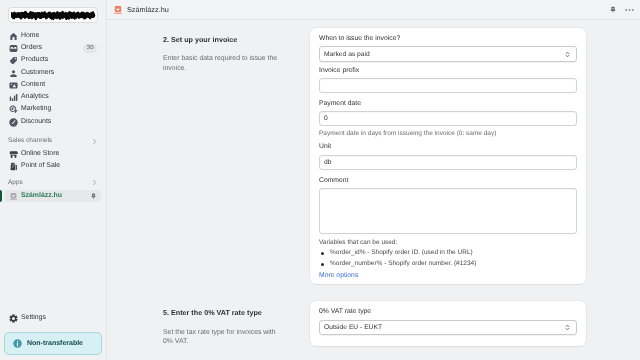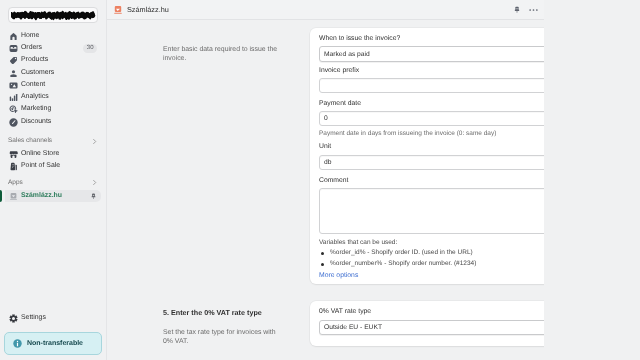--- a/index.html
+++ b/index.html
@@ -1,19 +1,19 @@
 <!DOCTYPE html>
 <html><head>
 <meta charset="utf-8">
 <style>
 *{box-sizing:border-box;margin:0;padding:0}
 html,body{width:640px;height:360px;overflow:hidden}
 body{font-family:"Liberation Sans",sans-serif;background:#f0f1f2;color:#303030;
  -webkit-font-smoothing:antialiased;text-rendering:geometricPrecision}
-.app{display:flex;width:544px;height:360px;position:relative}
+.app{display:flex;width:640px;height:360px;position:relative}
 svg{display:block}
 
 
 .sidebar{width:106px;height:360px;background:#f0f1f2;display:flex;flex-direction:column;flex:0 0 106px;position:relative}
 .store-pill{margin:7px 8px 0 8px;height:16px;border:1px solid #dbdcde;border-radius:4px;background:#fafafb;
  display:flex;align-items:center;justify-content:center;overflow:hidden;position:relative}
 .redact{width:85px;height:11px;position:relative;overflow:hidden}
 .nav{margin-top:7px;padding:0 5px}
 .nav-item{display:flex;align-items:center;height:12.3px;padding:0 4px;border-radius:4px;position:relative}
 .nav-item .ico{width:9px;height:9px;flex:0 0 9px;display:flex;align-items:center;justify-content:center}
@@ -261,20 +261,21 @@
               <circle cx="15.7" cy="4" r="1.7"></circle>
             </svg>
         </span>
       </span>
     </div>
 
     <div class="content">
 
       <div class="section" style="margin-top:8px">
         <div class="sec-left">
+          <div class="sec-title">2. Set up your invoice</div>
           <div class="sec-desc">Enter basic data required to issue the invoice.</div>
         </div>
         <div class="card">
           <div class="field">
             <span class="flabel">When to issue the invoice?</span>
             <div class="select">
               <span>Marked as paid</span>
               <span class="caret">
                 <svg width="5" height="7" viewBox="0 0 10 14" fill="none" stroke="#5e636e" stroke-width="1.9" stroke-linecap="round" stroke-linejoin="round">
                     <path d="M2.5 5.1 5 2.4l2.5 2.7M2.5 8.9 5 11.6l2.5-2.7"></path>

